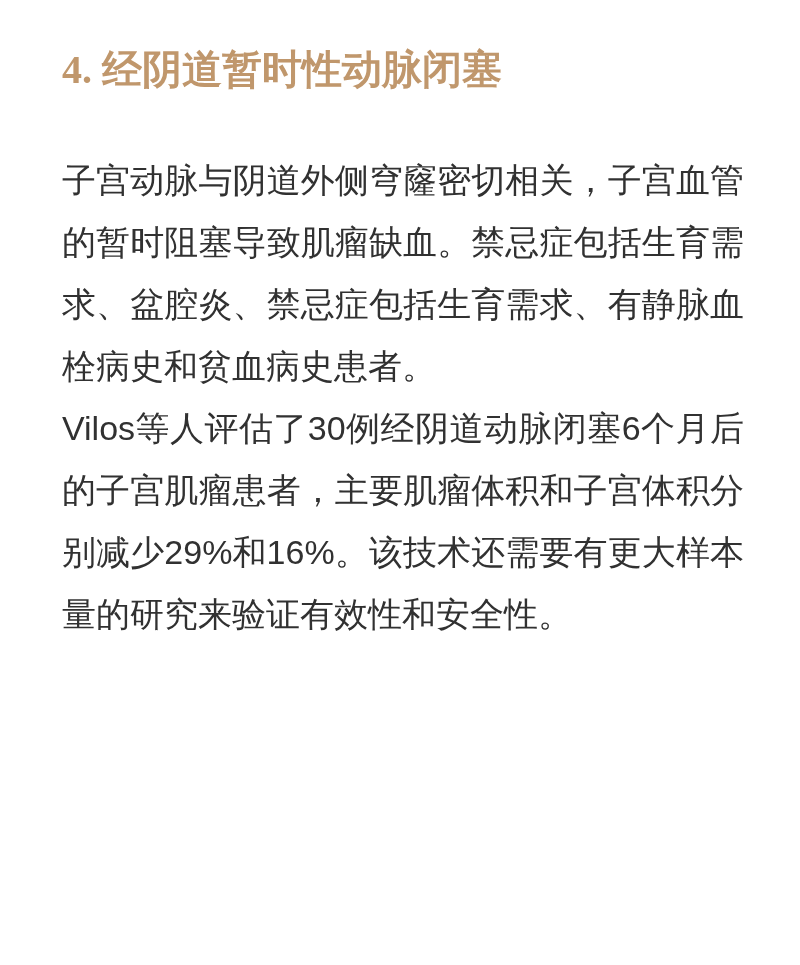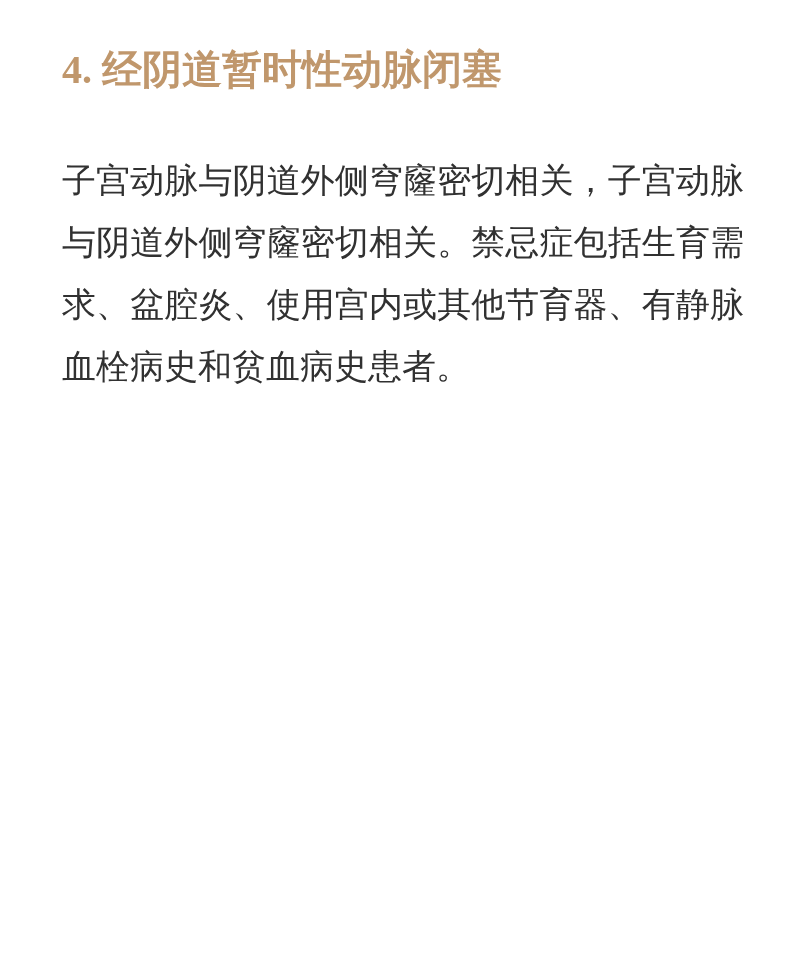--- a/index.html
+++ b/index.html
@@ -42,15 +42,16 @@
     text-justify: inter-ideograph;
     word-break: break-word;
   }
 </style>
 </head>
 <body>
 
 <div class="page">
   <h1 class="heading">4. 经阴道暂时性动脉闭塞</h1>
   <div class="article-body">
-    <p>子宫动脉与阴道外侧穹窿密切相关，子宫动脉与阴道外侧穹窿密切相关。禁忌症包括生育需求、盆腔炎、使用宫内或其他节育器、有静脉血栓病史和贫血病史患者。</p>
+    <p>子宫动脉与阴道外侧穹窿密切相关，子宫血管的暂时阻塞导致肌瘤缺血。禁忌症包括生育需求、盆腔炎、禁忌症包括生育需求、有静脉血栓病史和贫血病史患者。</p>
+    <p>Vilos等人评估了30例经阴道动脉闭塞6个月后的子宫肌瘤患者，主要肌瘤体积和子宫体积分别减少29%和16%。该技术还需要有更大样本量的研究来验证有效性和安全性。</p>
   </div>
 </div>
 
 </body></html>

